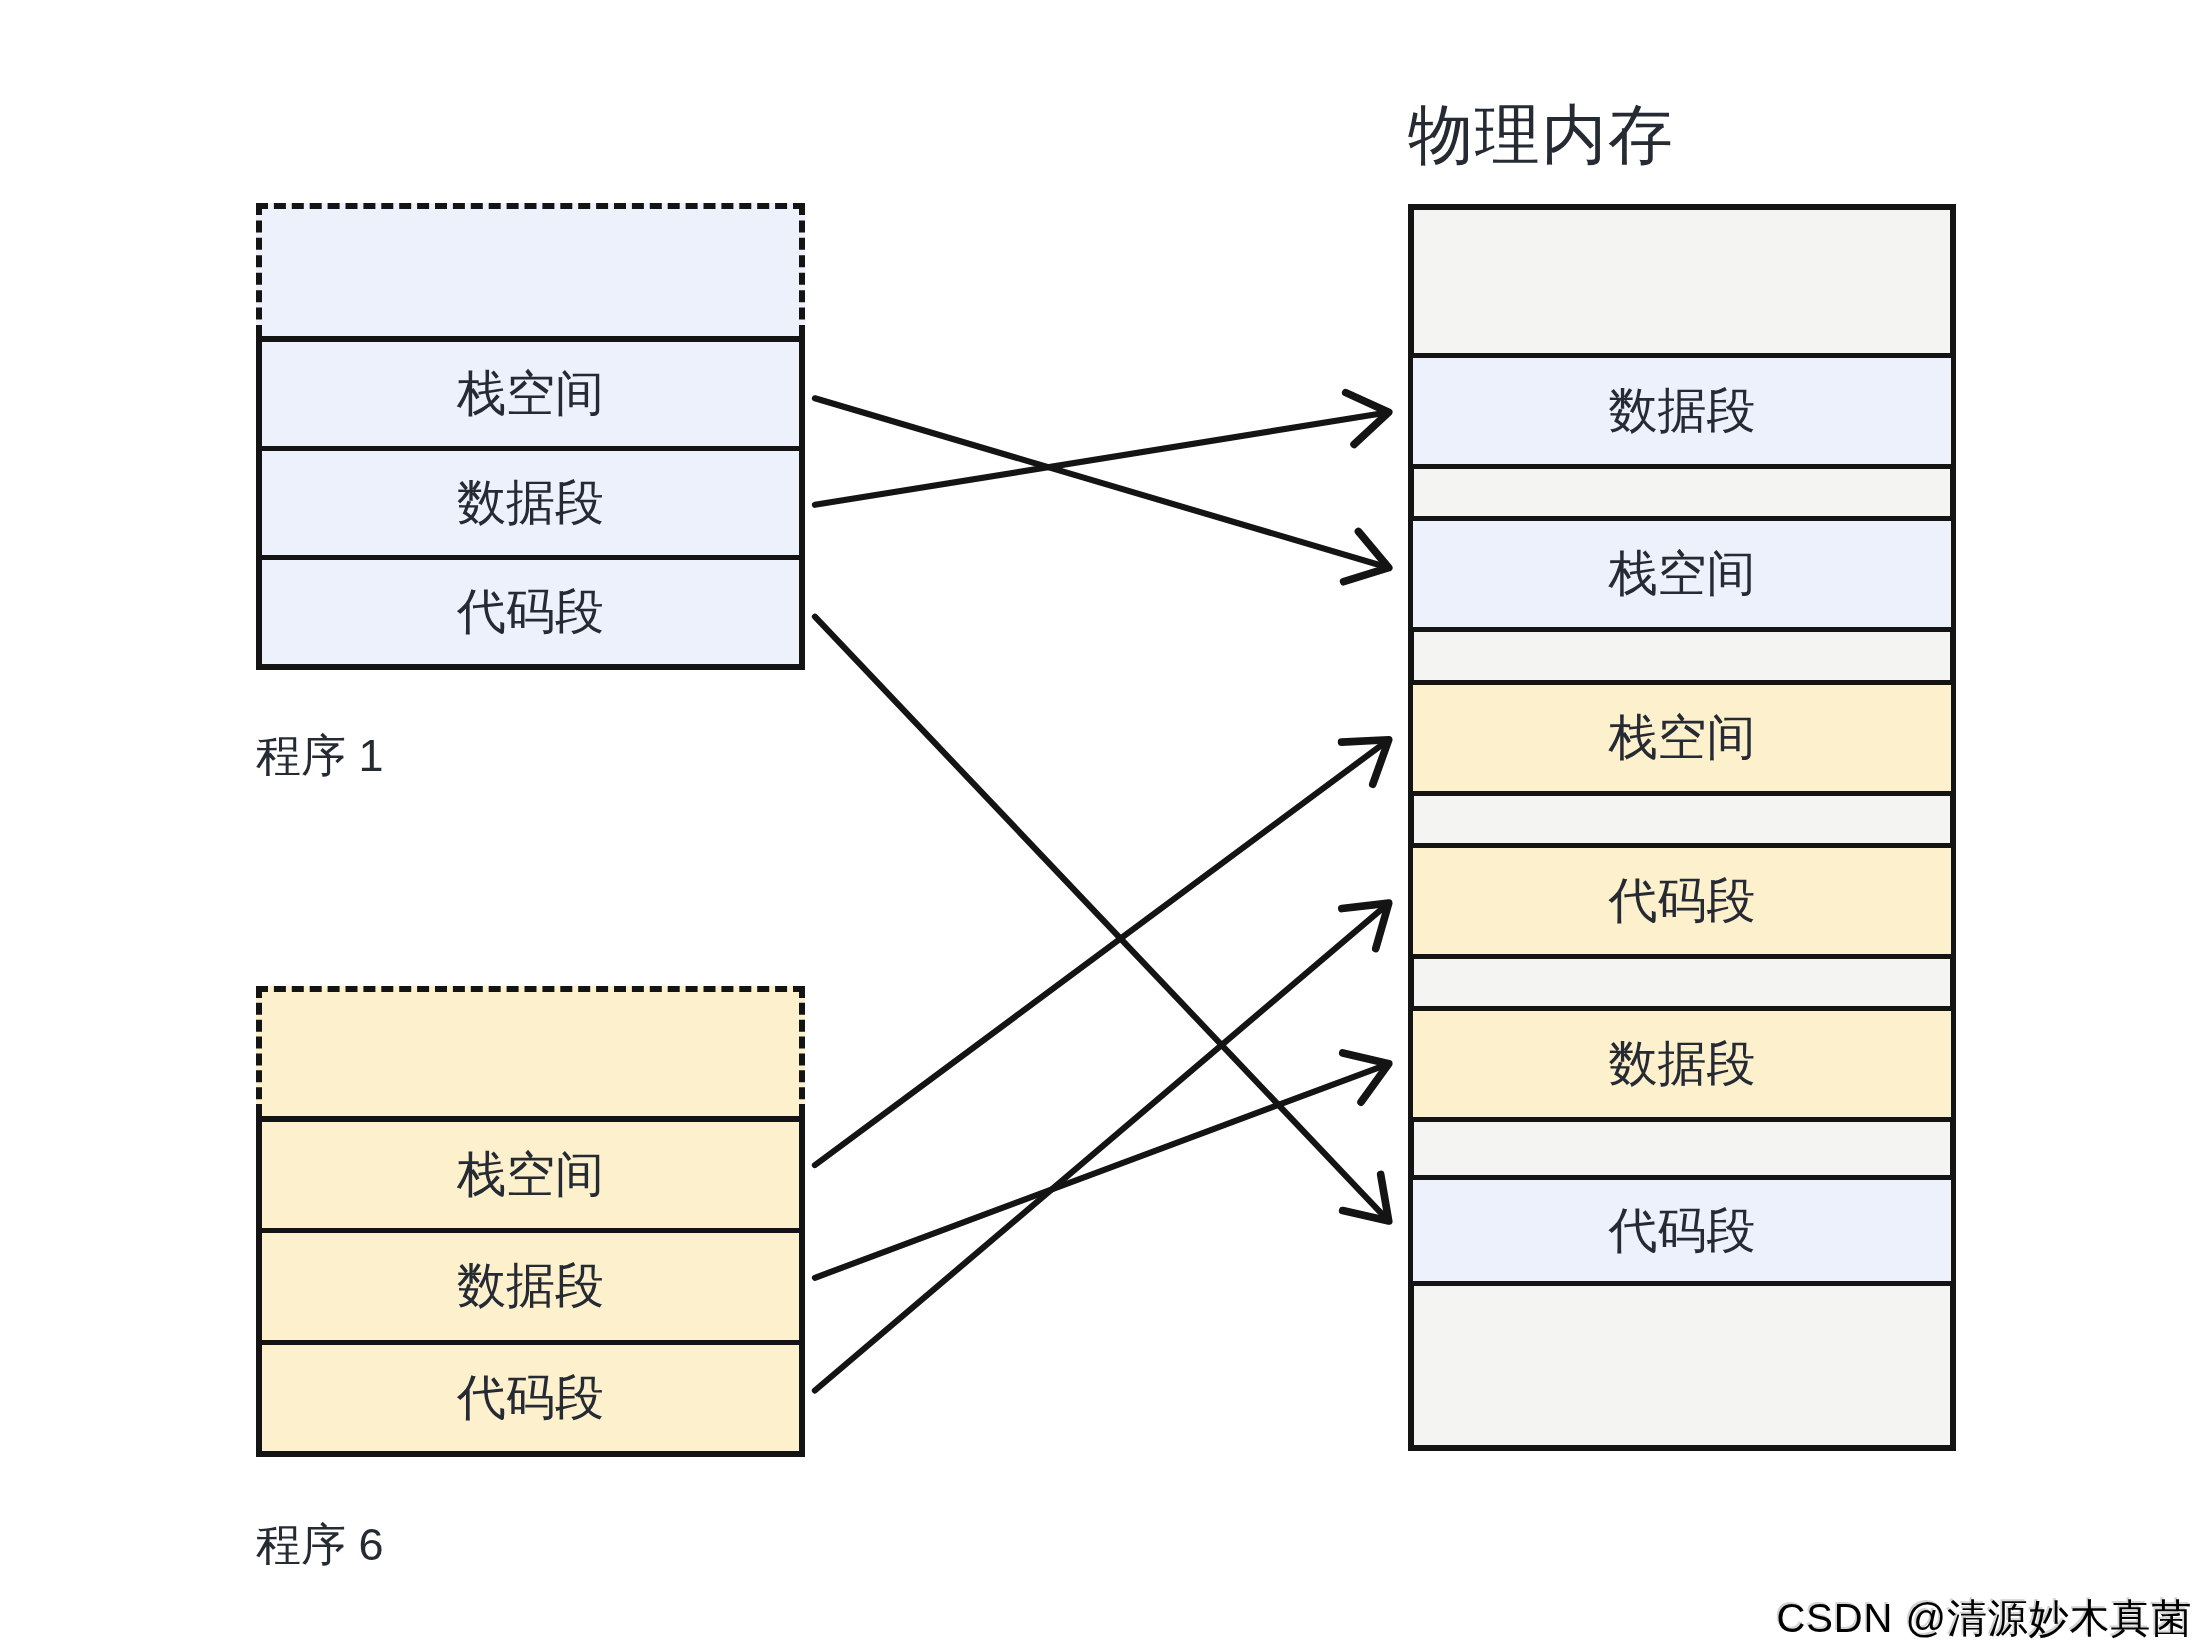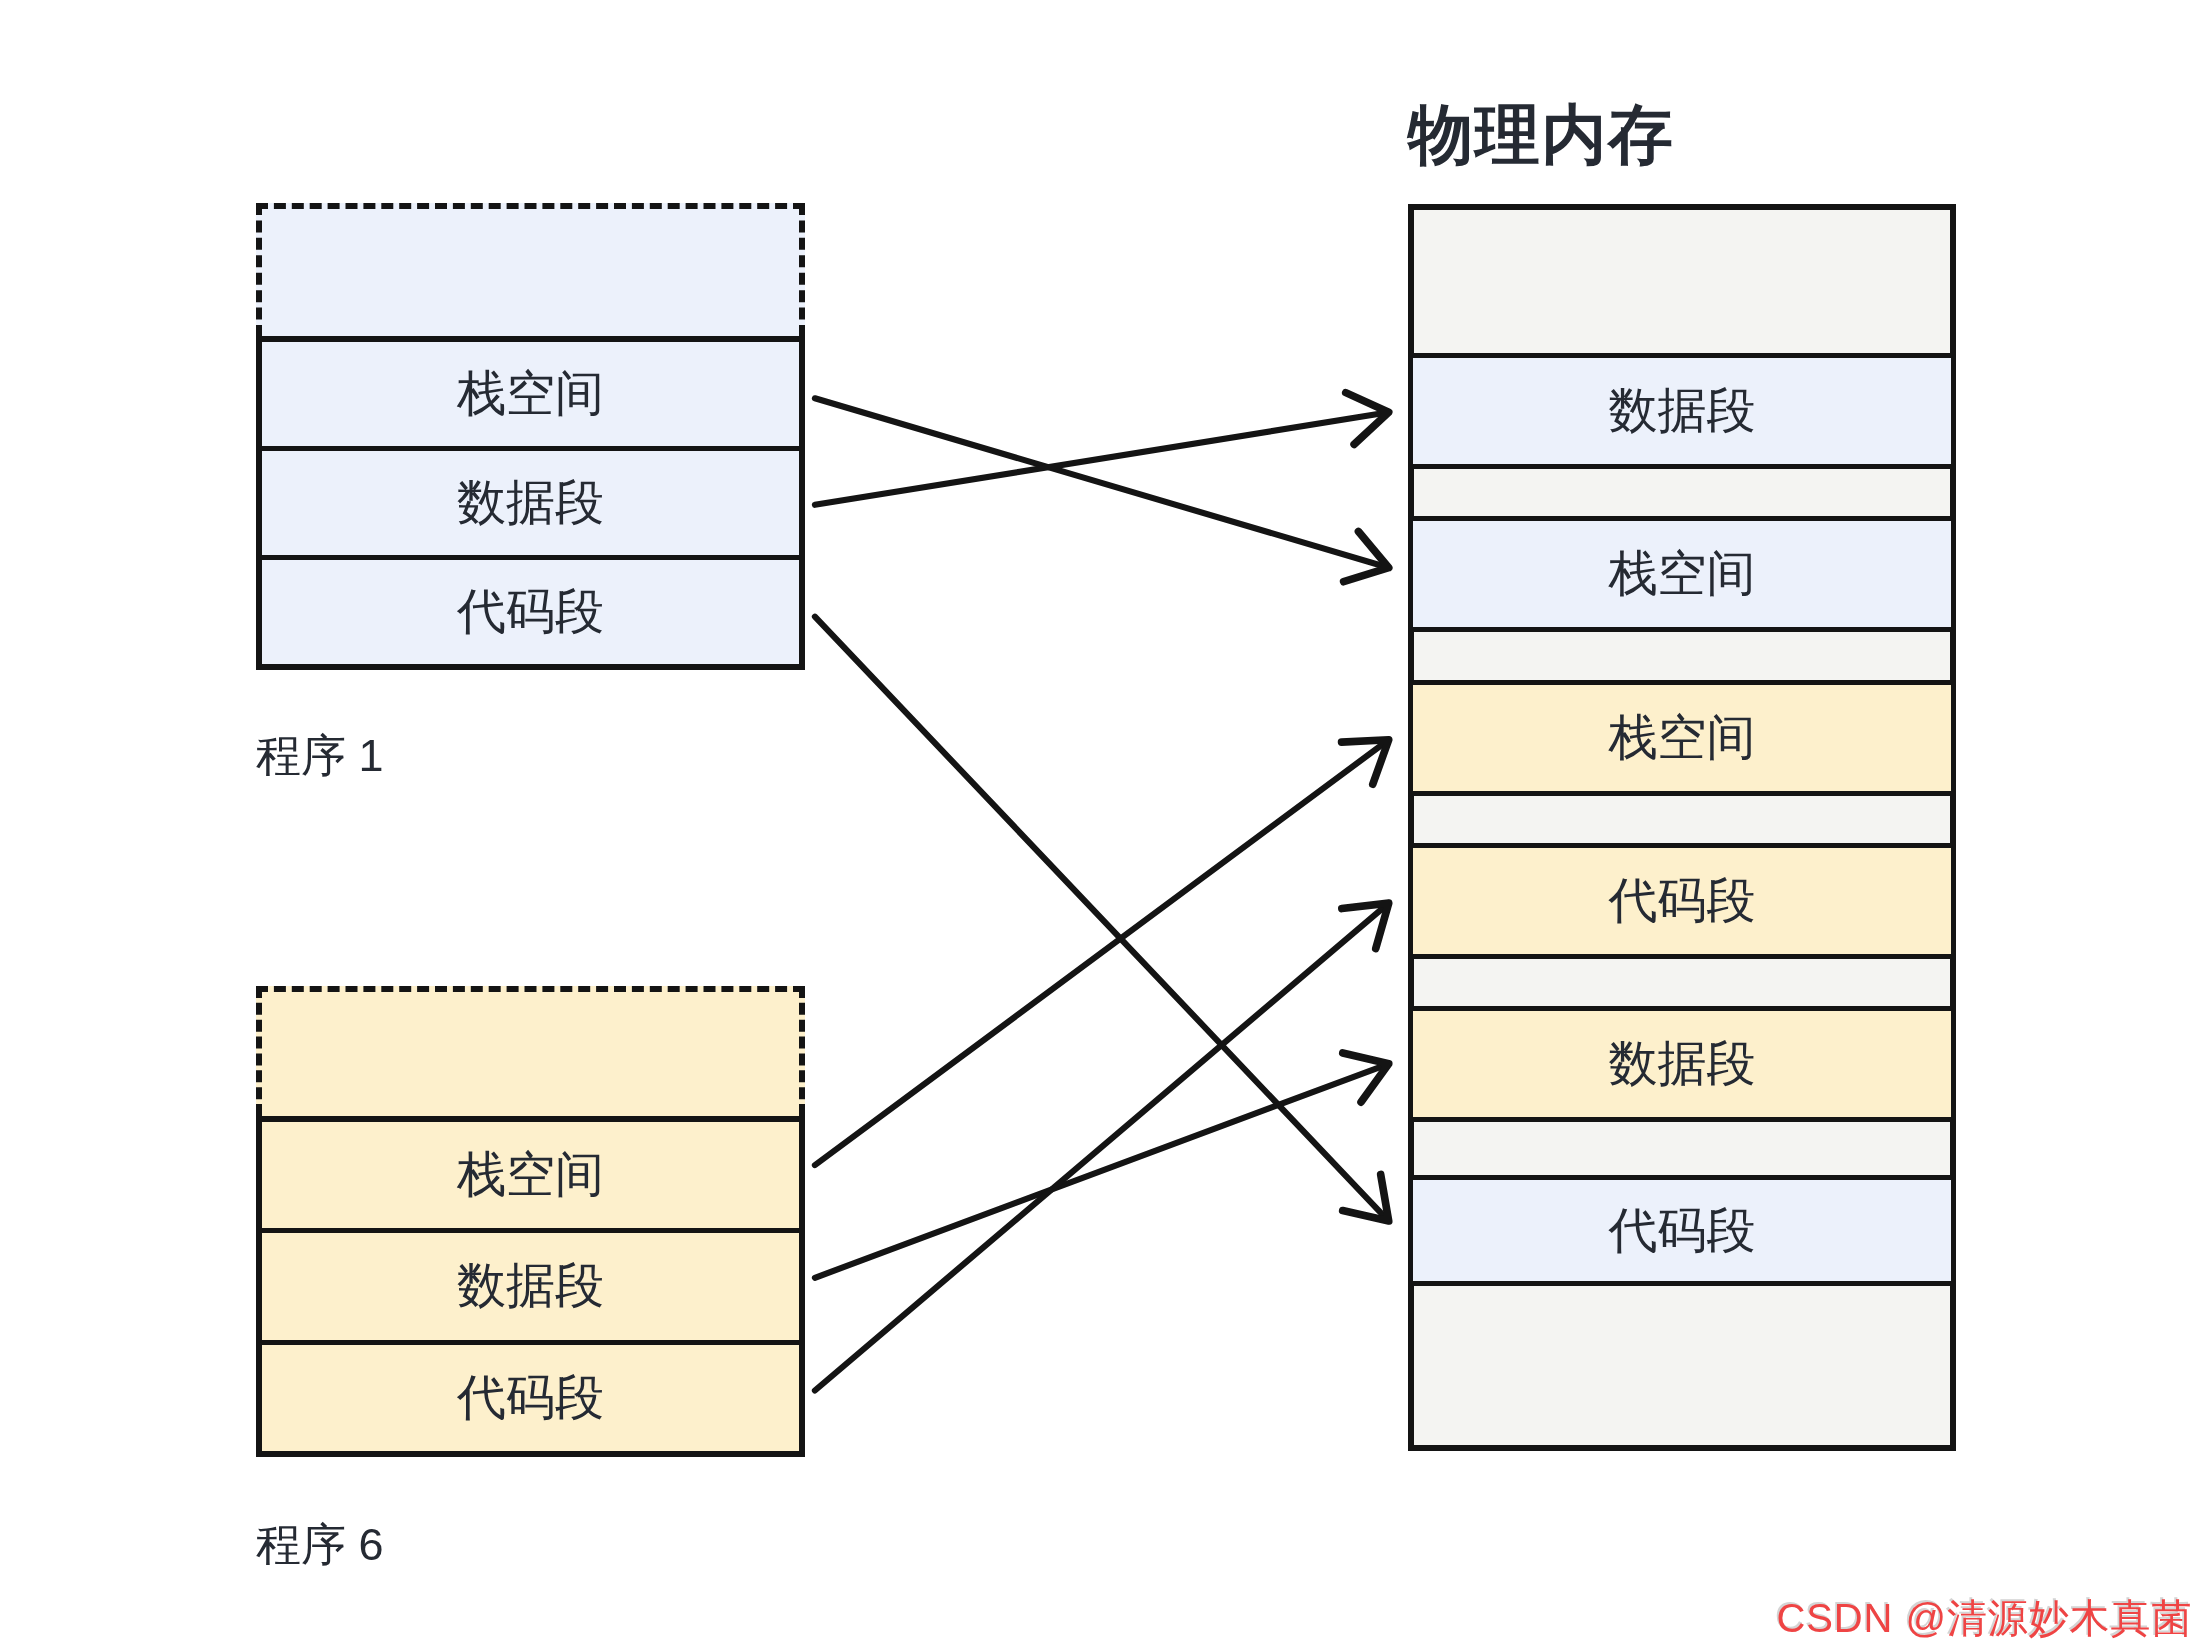--- a/index.html
+++ b/index.html
@@ -46,21 +46,21 @@
     width: 549px;
     text-align: left;
     font-size: 45px;
   }
   
   .mem-title {
     position: absolute;
     left: 1408px;
     top: 91px;
     font-size: 65px;
-    font-weight: 700;
+    font-weight: 400;
     letter-spacing: 1.7px;
   }
   .membox {
     position: absolute;
     left: 1408px;
     top: 204px;
     width: 548px;
     height: 1247px;
     box-sizing: border-box;
     border: 6.1px solid #141414;
@@ -85,21 +85,21 @@
     width: 2208px;
     height: 1649px;
     pointer-events: none;
   }
   
   .watermark {
     position: absolute;
     right: 15.7px;
     top: 1591px;
     font-size: 40px;
-    color: #ef4444;
+    color: #000000;
     text-shadow: -1.7px -1.7px 0 #d4d4d4, 1.7px 1.7px 0 #ffffff;
     letter-spacing: 0.9px;
   }
 </style>
 </head>
 <body>
 
 <div class="canvas">
 
   <div class="ghost blue-fill" style="top:203px;height:134px;"></div>

